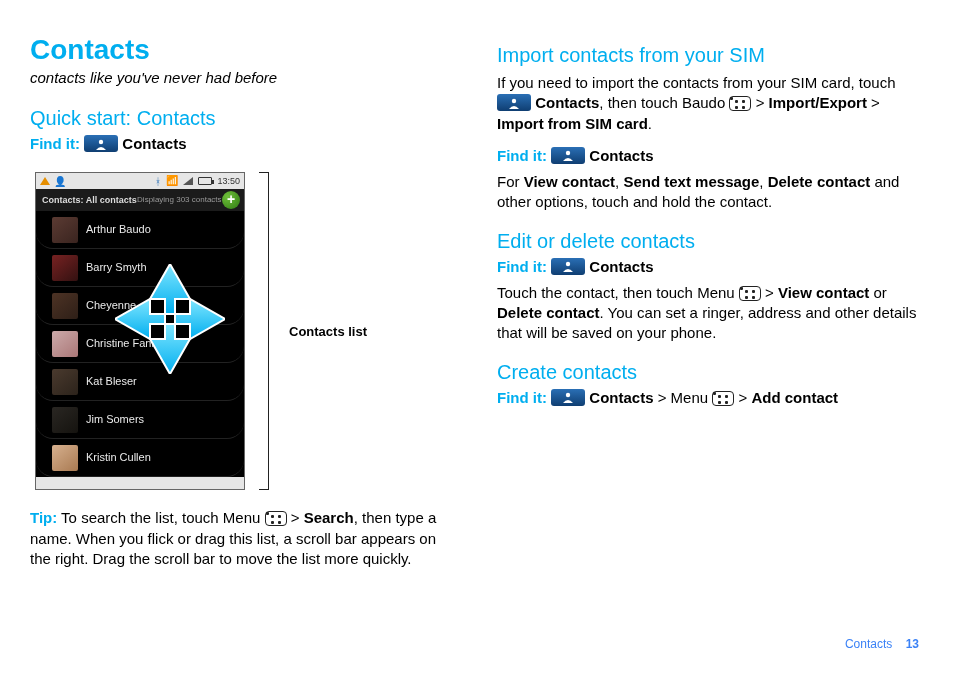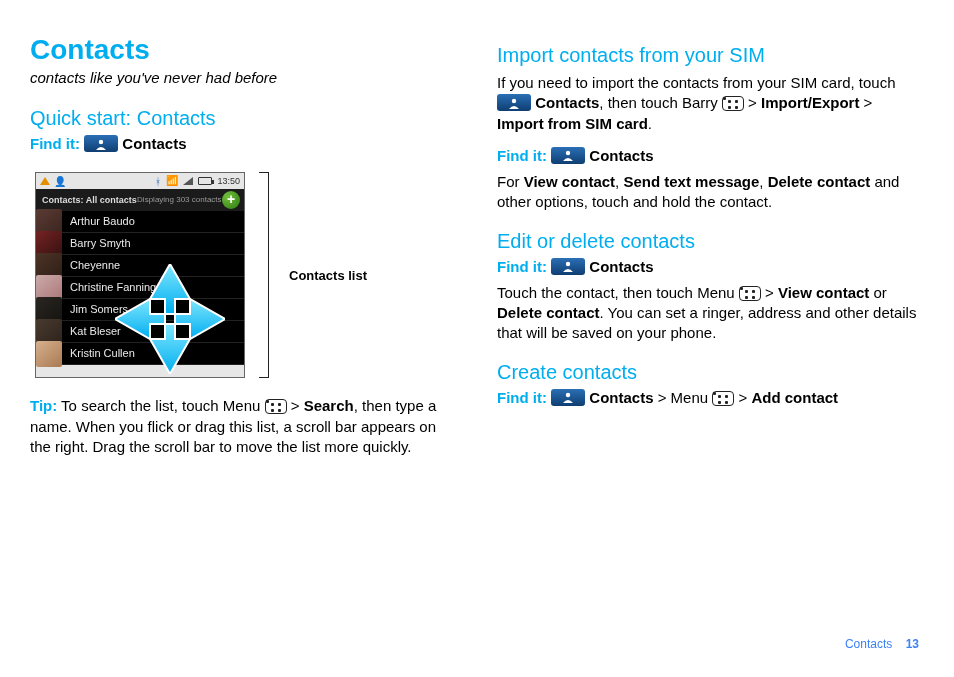--- a/index.html
+++ b/index.html
@@ -30,21 +30,21 @@
   .batt { width:14px; height:8px; border:1px solid #333; border-radius:1px; position:relative; }
   .batt::after { content:""; position:absolute; right:-3px; top:2px; width:2px; height:4px; background:#333; }
   .batt .fill { height:100%; width:75%; background:#4caf50; }
   .warn-tri { width:0;height:0;border-style:solid;border-width:0 5px 8px 5px;border-color:transparent transparent #e58e00 transparent; position:relative; }
   .alpha-bar { height: 14px; background: #303030; color: #ccc; font-size: 9px; padding: 1px 6px; }
   .filter-row { height: 22px; background: #1b1b1b; display: flex; align-items: center; padding: 0 4px 0 6px; }
   .filter-label { color: #ddd; font-size: 9px; font-weight:700; flex: 0 0 auto; }
   .filter-sub { flex: 1; text-align: center; font-size: 8px; color: #999; }
   .plus { width: 18px; height: 18px; border-radius: 50%; background: radial-gradient(circle at 30% 30%, #6fbf3a, #2e7a12); color: #fff; font-size: 14px; line-height: 16px; text-align: center; font-weight: 700; }
   .clist { background: #000; }
-  .crow { height: 22px; display: flex; align-items: center; gap: 8px; padding: 0 0; border-bottom: 1px solid #222; }
+  .crow { height: 38px; display: flex; align-items: center; gap: 8px; padding: 0 16px; border-bottom: 1px solid #222; border-radius: 17px; }
   .avatar { width: 26px; height: 26px; background:#333; border-radius:2px; flex:0 0 auto; display:flex; align-items:center; justify-content:center; font-size:8px; color:#555; overflow:hidden; }
   .avatar.a1{background:linear-gradient(140deg,#5b3b33,#3a241f);}
   .avatar.a2{background:linear-gradient(140deg,#722,#311);}
   .avatar.a3{background:linear-gradient(140deg,#4d3325,#2e1f17);}
   .avatar.a4{background:linear-gradient(140deg,#caa,#a77);}
   .avatar.a5{background:linear-gradient(140deg,#2a2723,#15130f);}
   .avatar.a6{background:linear-gradient(140deg,#4a3a2e,#2c231b);}
   .avatar.a7{background:linear-gradient(140deg,#d6b08e,#a97a52);}
   .cname { color: #eaeaea; font-size: 11px; }
   .bottom-strip { height: 12px; background: #e6e6e6; }
@@ -111,26 +111,26 @@
             </div>
           <div class="crow">
               <span class="avatar a3"></span>
               <span class="cname">Cheyenne</span>
             </div>
           <div class="crow">
               <span class="avatar a4"></span>
               <span class="cname">Christine Fanning</span>
             </div>
           <div class="crow">
+              <span class="avatar a6"></span>
+              <span class="cname">Kat Bleser</span>
+            </div>
+          <div class="crow">
               <span class="avatar a5"></span>
               <span class="cname">Jim Somers</span>
-            </div>
-          <div class="crow">
-              <span class="avatar a6"></span>
-              <span class="cname">Kat Bleser</span>
             </div>
           <div class="crow">
               <span class="avatar a7"></span>
               <span class="cname">Kristin Cullen</span>
             </div>
         </div>
         <div class="bottom-strip"></div>
       </div>
 
       <svg class="nav-arrows" viewBox="0 0 110 110">
@@ -161,21 +161,21 @@
   </div>
 
   <div class="col">
 
     <h2 class="sub" style="margin-top:8px;">Import contacts from your SIM</h2>
     <p>
       <span>If you need to import the contacts from your SIM card, touch </span><span class="contacts-badge"><svg width="14" height="12" viewBox="0 0 14 12">
             <circle cx="7" cy="4" r="2.2" fill="#fff"></circle>
             <path d="M2 12 Q7 6 12 12 Z" fill="#fff"></path>
           </svg></span>
-      <span class="bold">Contacts</span><span>, then touch Barry </span><span class="menu-icon"></span><span> &gt; </span><span class="bold">Import/Export</span><span> &gt; </span><span class="bold">Import from SIM card</span><span>.</span>
+      <span class="bold">Contacts</span><span>, then touch Baudo </span><span class="menu-icon"></span><span> &gt; </span><span class="bold">Import/Export</span><span> &gt; </span><span class="bold">Import from SIM card</span><span>.</span>
     </p>
 
     <div class="findit">
       <span class="findit-label">Find it:</span>
       <span class="contacts-badge"><svg width="14" height="12" viewBox="0 0 14 12">
             <circle cx="7" cy="4" r="2.2" fill="#fff"></circle>
             <path d="M2 12 Q7 6 12 12 Z" fill="#fff"></path>
           </svg></span>
       <span class="bold">Contacts</span>
     </div>

